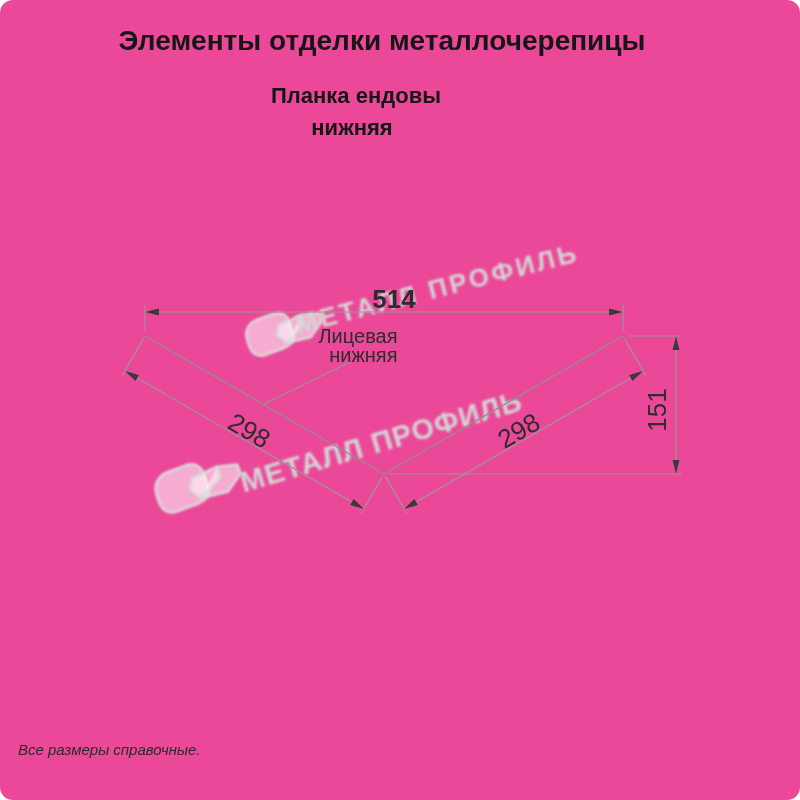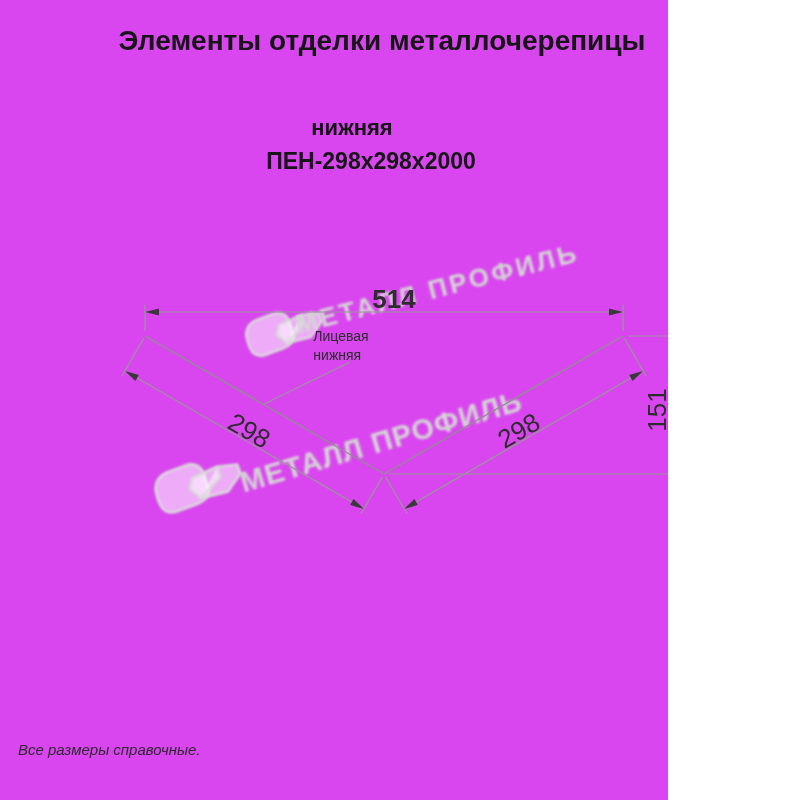--- a/index.html
+++ b/index.html
@@ -1,55 +1,55 @@
 <!DOCTYPE html>
 <html><head>
 <meta charset="utf-8">
 <style>
   html,body{margin:0;padding:0;background:#ffffff;}
-  #page{position:relative;width:668px;height:800px;background:#d946ef;overflow:hidden;
-        font-family:"Liberation Sans","DejaVu Sans",sans-serif;color:#1f1f1f;}
+  #page{position:relative;width:800px;height:800px;background:#ec4899;overflow:hidden;
+        font-family:"Liberation Sans","DejaVu Sans",sans-serif;color:#1f1f1f;border-radius:13px;}
   .abs{position:absolute;white-space:nowrap;}
   
   .title{top:25px;left:382px;transform:translateX(-50%);font-size:28px;font-weight:700;color:#161616;}
   .sub1{top:83px;left:356px;transform:translateX(-50%);font-size:22px;font-weight:700;color:#161616;}
   .sub2{top:115px;left:352px;transform:translateX(-50%);font-size:22px;font-weight:700;color:#161616;text-align:center;}
   .code{top:148px;left:371px;transform:translateX(-50%);font-size:23px;font-weight:700;color:#161616;}
   
   .wm-layer{z-index:1;}
   .draw-layer{z-index:2;}
   svg.abs{left:0;top:0;}
   
   .wm-text{font-weight:700;color:#d4d4d4;filter:blur(1.1px);transform-origin:0 50%;z-index:1;}
   .wm-text.a{left:296px;top:310px;font-size:26px;letter-spacing:3px;transform:rotate(-14.5deg);}
   .wm-text.b{left:241px;top:467px;font-size:29px;letter-spacing:1px;transform:rotate(-16.5deg);}
   
   .dim{font-size:26px;color:#2d2d2d;z-index:3;}
   .dim-514{left:394px;top:284px;transform:translateX(-50%);font-weight:bold;}
   .dim-298l{left:249px;top:431px;transform:translate(-50%,-50%) rotate(30deg);}
   .dim-298r{left:519px;top:431px;transform:translate(-50%,-50%) rotate(-30deg);}
   .dim-151{left:657px;top:410px;transform:translate(-50%,-50%) rotate(-90deg);}
-  .face-label{left:341px;top:327px;transform:translateX(-50%);font-size:14px;line-height:19px;
-              text-align:left;color:#2d2d2d;z-index:3;}
+  .face-label{left:358px;top:327px;transform:translateX(-50%);font-size:20px;line-height:19px;
+              text-align:right;color:#2d2d2d;z-index:3;}
   
   .note1{left:18px;top:741px;font-size:15px;color:#2b2b2b;font-style:italic;}
   .note2{left:18px;top:760px;font-size:15px;color:#2b2b2b;}
   line{stroke:#979797;stroke-width:1.2;}
   .arm{stroke:#8f8f8f;stroke-width:1.4;}
   .arrow{fill:#3a3a3a;stroke:none;}
   .logo{fill:rgba(255,255,255,0.55);stroke:#d9d9d9;stroke-width:2.4;stroke-linejoin:round;filter:blur(0.8px);}
 </style>
 </head>
 <body>
 
 <div id="page">
 
   <div class="abs title">Элементы отделки металлочерепицы</div>
+  <div class="abs sub1">Планка ендовы</div>
   <div class="abs sub2">нижняя</div>
-  <div class="abs code">ПЕН-298х298х2000</div>
 
   <svg class="abs wm-layer" width="800" height="800" viewBox="0 0 800 800">
     <g transform="translate(243,309)">
       <path class="logo" d="M4,30 C1,20 7,13 16,10 L30,5 C38,2 44,6 46,12 L50,24 C52,31 48,36 41,39 L22,46 C13,49 7,44 4,30 Z"></path>
       <path class="logo" d="M36,16 L58,6 L76,4 L79,12 L68,28 L44,34 L34,26 Z"></path>
       <path class="logo" d="M58,6 L61,15 L44,34" fill="none"></path>
     </g>
     <g transform="translate(152,460) scale(1.12)">
       <path class="logo" d="M4,30 C1,20 7,13 16,10 L30,5 C38,2 44,6 46,12 L50,24 C52,31 48,36 41,39 L22,46 C13,49 7,44 4,30 Z"></path>
       <path class="logo" d="M36,16 L58,6 L76,4 L79,12 L68,28 L44,34 L34,26 Z"></path>

